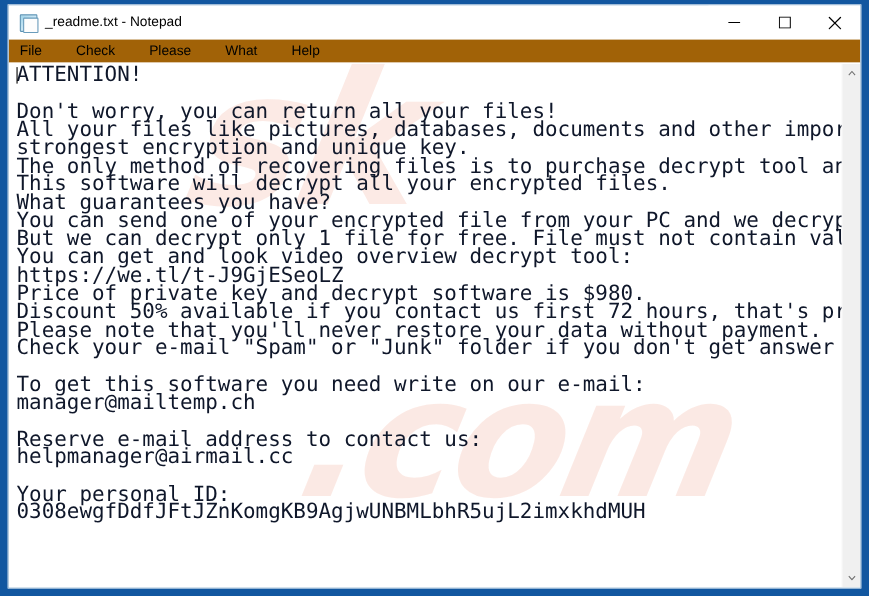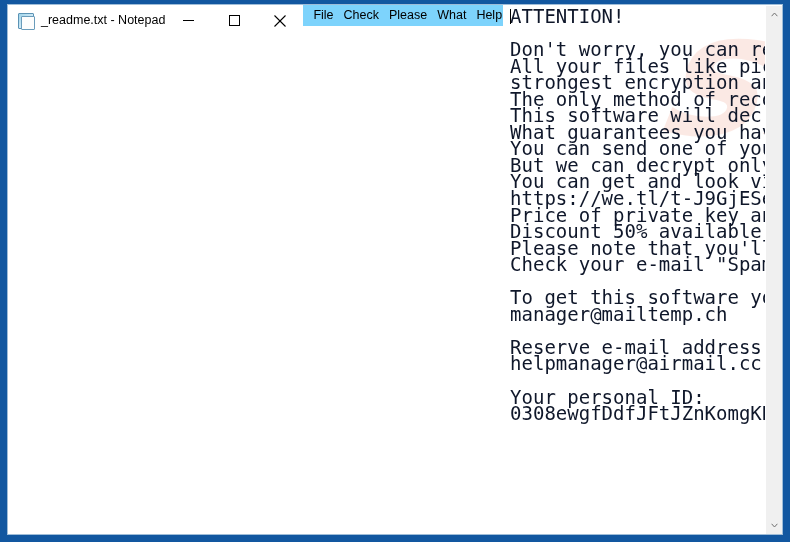--- a/index.html
+++ b/index.html
@@ -26,21 +26,21 @@
   }
 
   #notepad-window {
     position: relative;
     width: 100%;
     height: 100%;
     background: #ffffff;
     box-sizing: border-box;
     border: 1px solid #9fbdd8;
     display: flex;
-    flex-direction: row;
+    flex-direction: column;
     overflow: hidden;
   }
 
   
   #title-bar {
     height: 31px;
     min-height: 31px;
     background: #ffffff;
     display: flex;
     align-items: center;
@@ -95,23 +95,23 @@
     cursor: default;
   }
   .win-btn svg { display: block; }
 
   
   #menu-bar {
     height: 21px;
     min-height: 21px;
     display: flex;
     align-items: center;
-    background: #7dd3fc;
+    background: #a16207;
     padding-left: 9px;
-    gap: 8px;
+    gap: 29px;
     user-select: none;
   }
   .menu-item {
     font-size: 12.5px;
     color: #000000;
     line-height: 1;
     cursor: default;
     padding: 1px 1px;
   }
 

